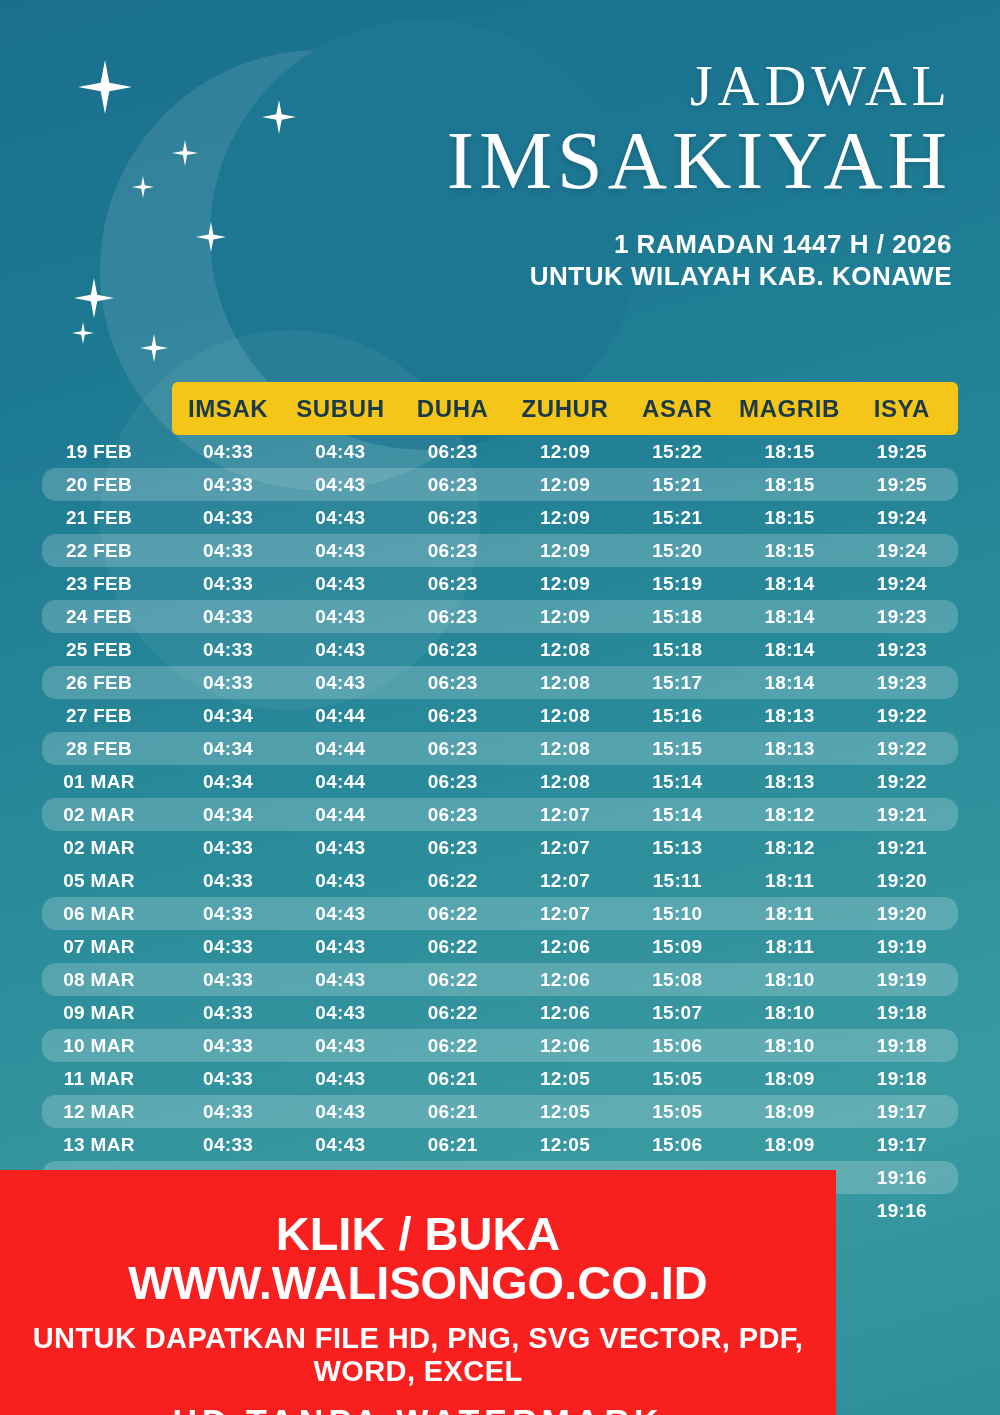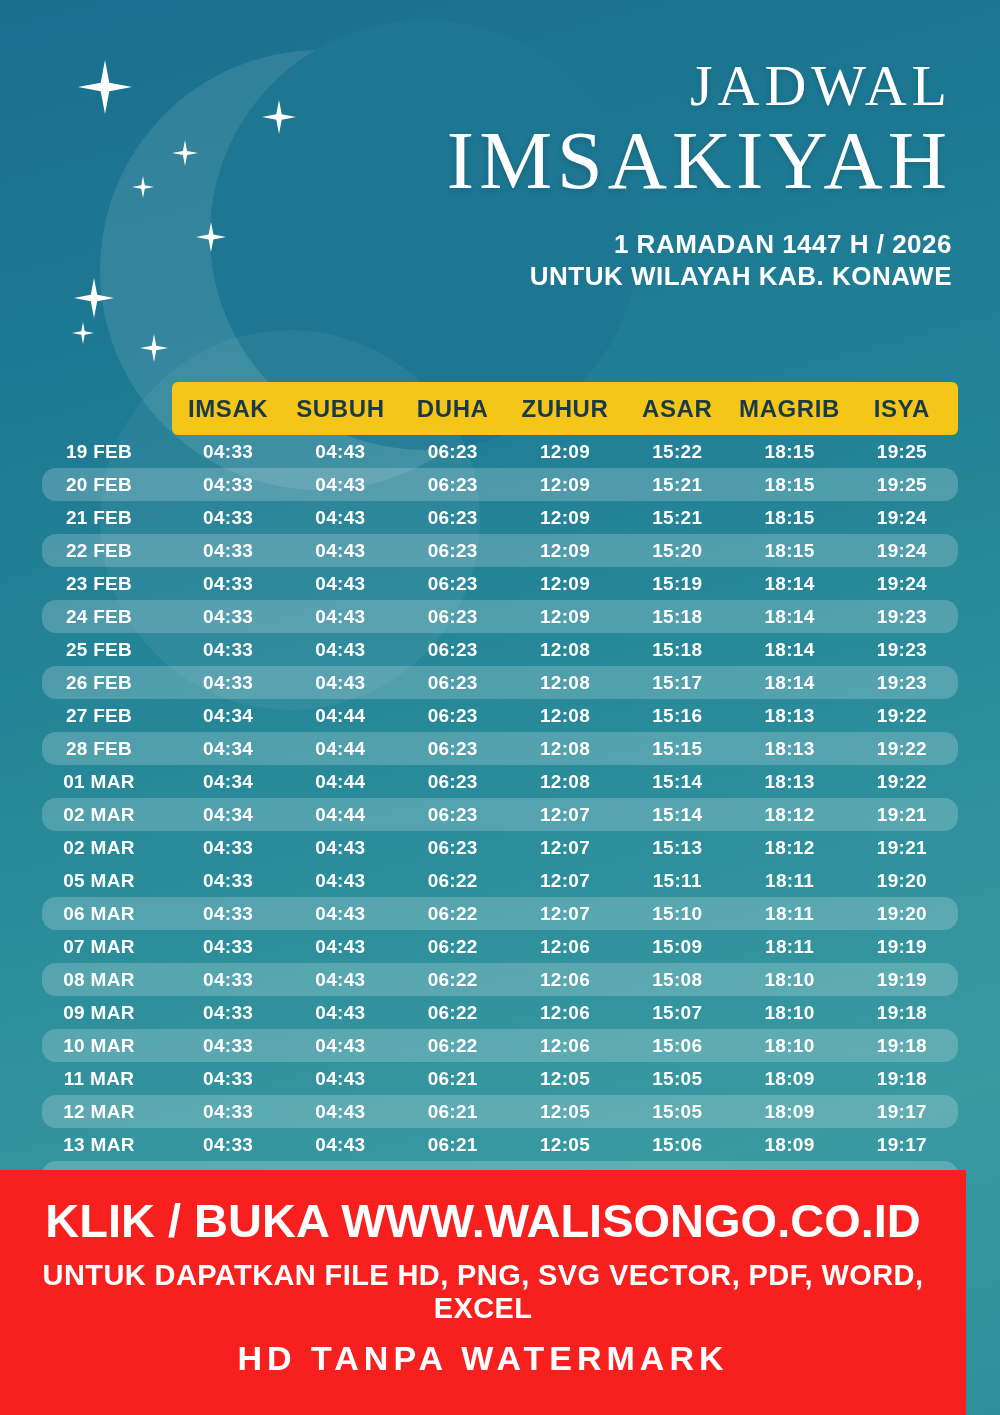--- a/index.html
+++ b/index.html
@@ -114,25 +114,25 @@
     text-align: center;
     padding-right: 16px;
     font-size: 19px;
   }
   tbody tr.alt td { background: rgba(255,255,255,0.20); }
   tbody tr.alt td.date { border-top-left-radius: 14px; border-bottom-left-radius: 14px; margin-left: 6px; }
   tbody tr.alt td:last-child { border-top-right-radius: 14px; border-bottom-right-radius: 14px; }
   
   .footer {
     position: absolute; left: 0; bottom: 0;
-    width: 966px; height: 245px;
+    width: 836px; height: 245px;
     background: #f81f1f;
     color: #ffffff;
     text-align: center;
-    padding-top: 26px;
+    padding-top: 39px;
   }
   .footer-1 {
     font-size: 47px;
     font-weight: bold;
     letter-spacing: 0px;
     line-height: 1.05;
   }
   .footer-2 {
     margin-top: 14px;
     font-size: 29px;

